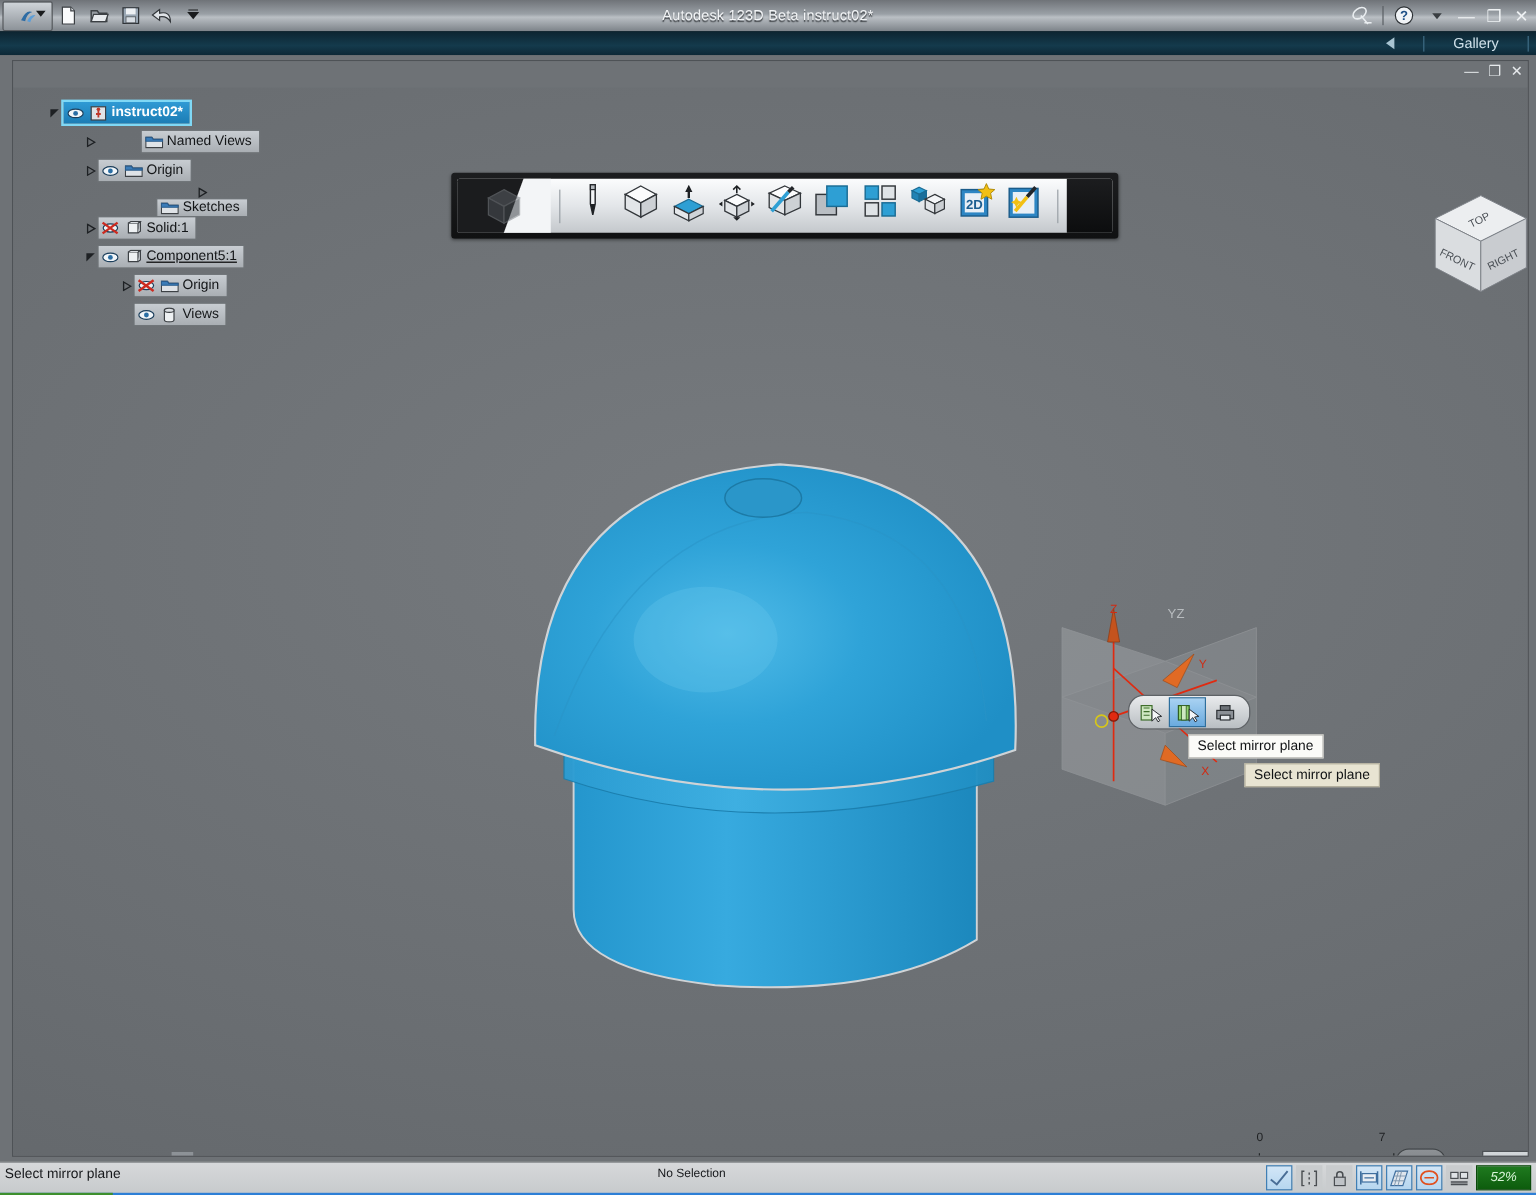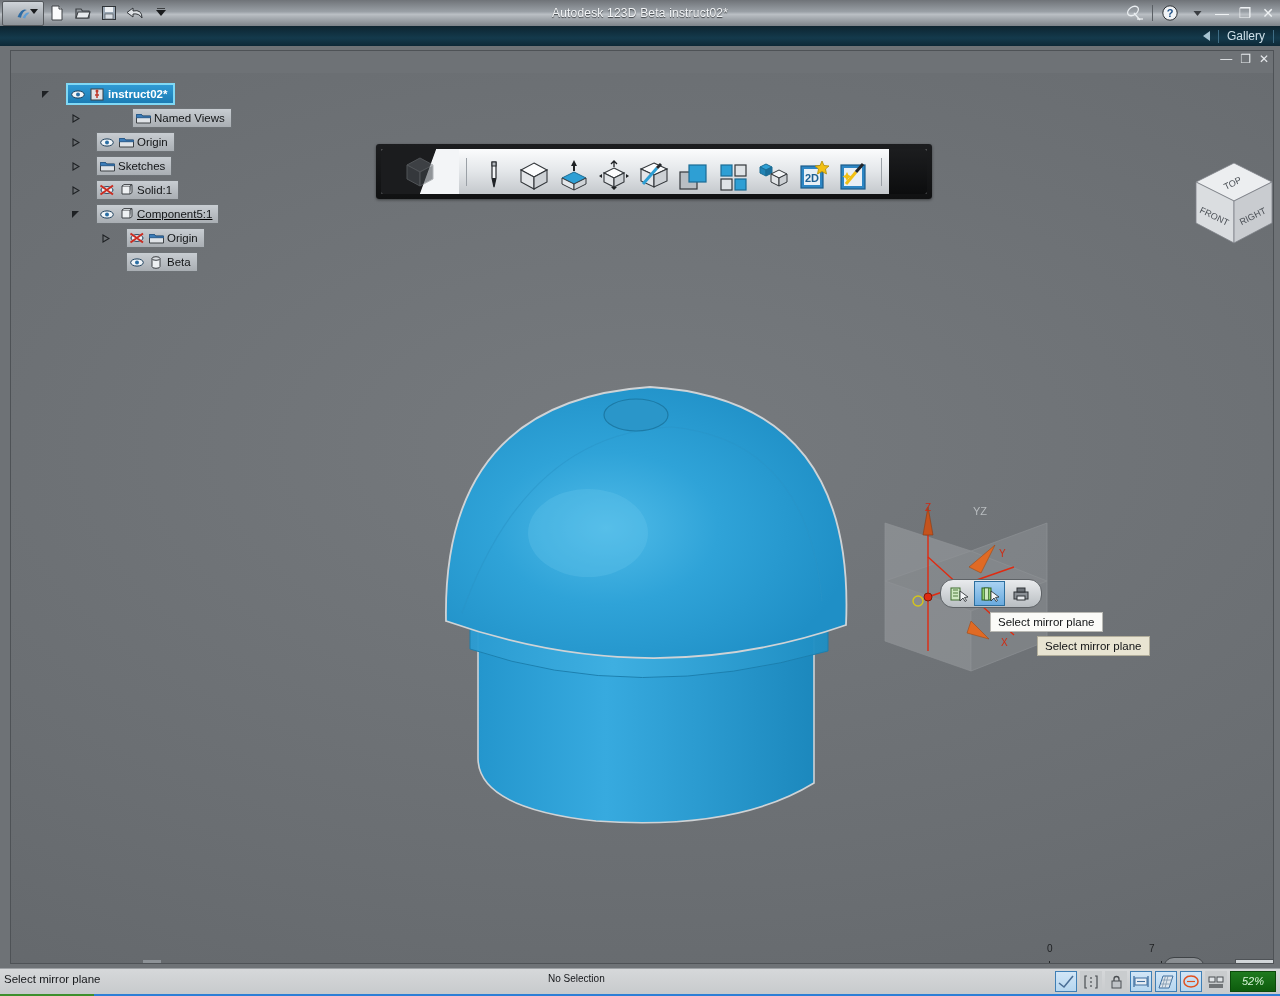--- a/index.html
+++ b/index.html
@@ -22,21 +22,21 @@
   .title-text{position:absolute;left:0;top:0;width:1280px;height:26px;line-height:26px;
     text-align:center;color:#f2f4f6;font-size:12px;letter-spacing:.2px;text-shadow:0 1px 1px #3a3e42;}
   .tb-right{position:absolute;right:4px;top:0;height:26px;display:flex;align-items:center;gap:7px;}
   .tb-right .ic{width:20px;height:20px;display:flex;align-items:center;justify-content:center;}
   .tb-sep{width:1px;height:16px;background:#5a5f64;}
   .winbtn{font-size:14px;color:#eef1f3;width:16px;text-align:center;cursor:default;line-height:14px;}
 
   
   .gallerybar{position:absolute;left:0;top:26px;width:1280px;height:20px;
     background:linear-gradient(to bottom,#0d2430,#143a4c 60%,#0d2836);}
-  .gal-inner{position:absolute;right:6px;top:0;height:20px;display:flex;align-items:center;gap:8px;}
+  .gal-inner{position:absolute;right:6px;top:0;height:20px;display:flex;align-items:center;gap:24px;}
   .gal-tri{width:0;height:0;border-top:5px solid transparent;border-bottom:5px solid transparent;
     border-right:7px solid #a8c4d2;}
   .gal-div{width:1px;height:13px;background:#3f6d85;}
   .gal-text{color:#cfe0e9;font-size:12px;}
 
   
   .outer{position:absolute;left:0;top:46px;width:1280px;height:922px;background:#6e7276;}
   .docwin{position:absolute;left:10px;top:4px;width:1262px;height:912px;
     border:1px solid #4e5256;background:#6e7276;}
   .doc-titlebar{position:absolute;left:0;top:0;width:1262px;height:22px;background:#6e7276;}
@@ -50,38 +50,38 @@
     display:flex;align-items:center;}
   .browser-title{font-size:11px;font-weight:bold;color:#16181a;padding-left:6px;}
   .bh-icons{position:absolute;right:1px;top:1px;display:flex;align-items:center;gap:2px;}
   .bh-ic{width:17px;height:15px;background:linear-gradient(to bottom,#c6cbd0,#a3a8ad);
     border:1px solid #6b7074;display:flex;align-items:center;justify-content:center;}
   .tree{position:relative;margin-top:5px;}
   .trow{position:relative;height:20px;margin-bottom:4px;display:flex;align-items:center;}
   .twist{width:12px;height:12px;display:flex;align-items:center;justify-content:center;}
   .twist svg{display:block;}
   .tnode{display:inline-flex;align-items:center;height:18px;padding:0 6px 0 2px;gap:3px;
-    background:linear-gradient(to bottom,#c8cdd2,#a9aeb3);border:1px solid #6e7377;margin-left:15px;}
+    background:linear-gradient(to bottom,#c8cdd2,#a9aeb3);border:1px solid #6e7377;}
   .tnode.sel{background:linear-gradient(to bottom,#2f9ad4,#1c7cb4);border:2px solid #7fd8f5;padding:0 6px 0 2px;}
   .tnode.sel .tlabel{color:#fff;font-weight:bold;}
   .tlabel{font-size:11.5px;color:#131517;white-space:nowrap;}
   .tico{width:16px;height:14px;display:flex;align-items:center;justify-content:center;}
 
   
   .maintb{position:absolute;left:365px;top:71px;width:556px;height:55px;
     background:linear-gradient(to bottom,#1c1d1f,#101112);border-radius:3px;
     box-shadow:0 1px 3px rgba(0,0,0,.45);}
   .maintb-inner{position:absolute;left:5px;top:5px;width:546px;height:45px;
     background:linear-gradient(to bottom,#fbfcfd 0%,#e3e6e9 50%,#c4c8cc 100%);
     border-radius:2px;display:flex;align-items:center;}
   .tb-logo{width:78px;height:45px;display:flex;align-items:center;justify-content:center;
     background:linear-gradient(110deg,#1b1c1e 0%,#1b1c1e 58%,#f3f5f7 59%);
     border-radius:2px 0 0 2px;}
   .tb-vsep{width:1px;height:28px;background:#9aa0a6;margin:0 7px;}
-  .tbbtn{width:40px;height:40px;display:flex;align-items:flex-end;justify-content:center;}
+  .tbbtn{width:40px;height:40px;display:flex;align-items:flex-start;justify-content:center;}
   .tb-endcap{position:absolute;right:5px;top:5px;width:38px;height:45px;
     background:linear-gradient(to bottom,#1c1d1f,#0c0d0e);border-radius:0 2px 2px 0;}
 
   
   .viewport{position:absolute;left:0;top:22px;width:1262px;height:890px;
     background:radial-gradient(ellipse 120% 90% at 50% 42%,#767a7e 0%,#6a6e72 55%,#5f6367 100%);
     overflow:hidden;}
 
   
   .viewcube{position:absolute;left:1175px;top:84px;width:96px;height:100px;}
@@ -410,45 +410,45 @@
                 <span class="tico">
                   <svg width="15" height="12" viewBox="0 0 15 12">
                       <path d="M.5 2.5h5l1.2 1.6h7.8V11H.5z" fill="#dfe3e7" stroke="#3d4145"></path>
                       <path d="M.5 2.5h5l1.2 1.6h7.8v1.6H.5z" fill="#3b7cb8" stroke="#2a5c8c"></path>
                     </svg>
                 </span>
                 <span class="tlabel">Origin</span>
               </div>
             </div>
 
+            <div class="trow" style="padding-left:46px;flex-direction:column;">
+              <div class="twist">
+                <svg width="9" height="9" viewBox="0 0 9 9">
+                    <path d="M2 1 L8 4.5 L2 8 Z" fill="none" stroke="#1e2124" stroke-width="1.1"></path>
+                  </svg>
+              </div>
+              <div class="tnode">
+                <span class="tico">
+                  <svg width="15" height="12" viewBox="0 0 15 12">
+                      <path d="M.5 2.5h5l1.2 1.6h7.8V11H.5z" fill="#dfe3e7" stroke="#3d4145"></path>
+                      <path d="M.5 2.5h5l1.2 1.6h7.8v1.6H.5z" fill="#3b7cb8" stroke="#2a5c8c"></path>
+                    </svg>
+                </span>
+                <span class="tlabel">Sketches</span>
+              </div>
+            </div>
+
             <div class="trow" style="padding-left:46px;">
               <div class="twist">
                 <svg width="9" height="9" viewBox="0 0 9 9">
                     <path d="M2 1 L8 4.5 L2 8 Z" fill="none" stroke="#1e2124" stroke-width="1.1"></path>
                   </svg>
               </div>
               <div class="tnode">
                 <span class="tico">
-                  <svg width="15" height="12" viewBox="0 0 15 12">
-                      <path d="M.5 2.5h5l1.2 1.6h7.8V11H.5z" fill="#dfe3e7" stroke="#3d4145"></path>
-                      <path d="M.5 2.5h5l1.2 1.6h7.8v1.6H.5z" fill="#3b7cb8" stroke="#2a5c8c"></path>
-                    </svg>
-                </span>
-                <span class="tlabel">Sketches</span>
-              </div>
-            </div>
-
-            <div class="trow" style="padding-left:46px;">
-              <div class="twist">
-                <svg width="9" height="9" viewBox="0 0 9 9">
-                    <path d="M2 1 L8 4.5 L2 8 Z" fill="none" stroke="#1e2124" stroke-width="1.1"></path>
-                  </svg>
-              </div>
-              <div class="tnode">
-                <span class="tico">
                   <svg width="16" height="12" viewBox="0 0 16 12">
                       <ellipse cx="8" cy="6" rx="6" ry="3.4" fill="#eef2f5" stroke="#1c3f5c"></ellipse>
                       <path d="M1.5 1.5 L14 10.5 M14 1.5 L1.5 10.5" stroke="#cc2b20" stroke-width="2"></path>
                     </svg>
                 </span>
                 <span class="tico">
                   <svg width="14" height="13" viewBox="0 0 14 13">
                       <path d="M3 2 L11 2 L11 10 L3 10 Z" fill="#eef1f3" stroke="#3d4145"></path>
                       <path d="M3 2 L5 .6 L13 .6 L11 2 M11 10 L13 8.6 L13 .6" fill="#dadee2" stroke="#3d4145"></path>
                     </svg>
@@ -510,21 +510,21 @@
                       <ellipse cx="7" cy="5.5" rx="6.3" ry="3.6" fill="#f2f6f9" stroke="#1c3f5c"></ellipse>
                       <circle cx="7" cy="5.5" r="2" fill="#2a6ea4"></circle>
                     </svg>
                 </span>
                 <span class="tico">
                   <svg width="12" height="13" viewBox="0 0 12 13">
                       <path d="M2 2.5 L2 10.5 a4 1.8 0 008 0 L10 2.5 Z" fill="#eef1f3" stroke="#3d4145"></path>
                       <ellipse cx="6" cy="2.5" rx="4" ry="1.8" fill="#dadee2" stroke="#3d4145"></ellipse>
                     </svg>
                 </span>
-                <span class="tlabel">Beta</span>
+                <span class="tlabel">Views</span>
               </div>
             </div>
 
           </div>
         </div>
 
         <div class="maintb">
           <div class="maintb-inner">
             <div class="tb-logo">
               <svg width="34" height="34" viewBox="0 0 34 34" opacity=".55">

